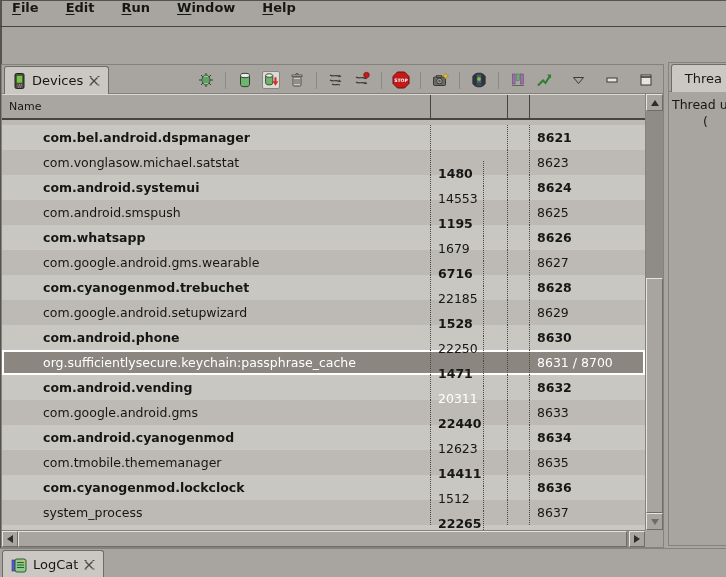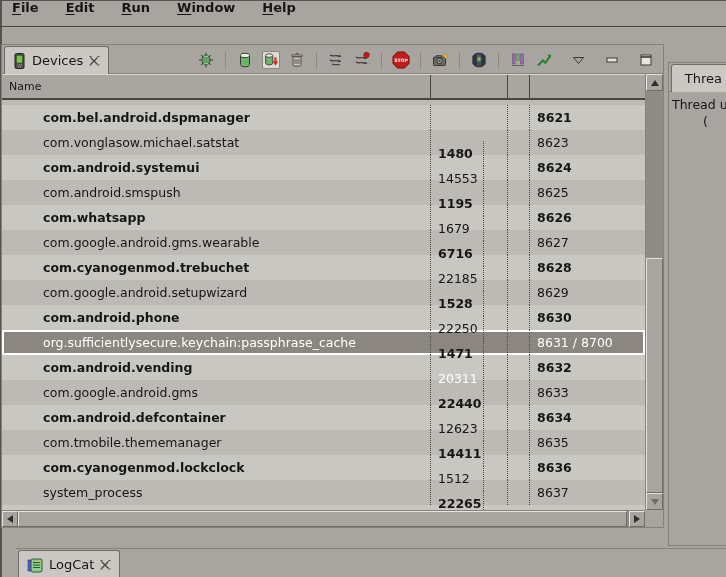--- a/index.html
+++ b/index.html
@@ -23,21 +23,21 @@
   .tabbar{ position:relative; height:29px; border-bottom:1px solid #85827c; background:#a8a5a0; }
   .tab{
     position:absolute; left:2px; top:1px; height:28px;
     background:#cbc8c3; border:1px solid #6e6c67; border-bottom:none;
     border-radius:3px 3px 0 0; display:flex; align-items:center; gap:6px;
     padding:0 8px; font-size:13px; white-space:nowrap;
   }
   .xclose{ width:11px; height:11px; display:inline-block; }
 
   
-  #devices-view{ left:1px; top:44px; width:663px; height:484px; }
+  #devices-view{ left:1px; top:64px; width:663px; height:484px; }
 
   .dv-toolbar{
     position:absolute; top:5px; right:8px; height:20px;
     display:flex; align-items:center; gap:8px;
   }
   .tbtn{ width:18px; height:18px; display:flex; align-items:center; justify-content:center; }
   .tbtn.pressed{ background:#dcdad5; border:1px solid #8a8781; border-radius:2px; }
   .tsep{ width:1px; height:17px; background:#8c8983; margin:0 2px; }
   .gap1{ margin-left:8px; }
 
@@ -98,21 +98,21 @@
 
   
   #threads-view{ left:668px; top:62px; width:60px; height:484px; overflow:hidden; }
   #threads-view .tab{ padding:0 6px; right:-2px; }
   .tv-content{ padding:4px 0 0 3px; font-size:12.5px; line-height:17px; white-space:nowrap; }
   .tv-line2{ margin-left:31px; }
 
   
   #logcat-bar{
     position:absolute; left:0; right:0; top:548px; height:29px;
-    background:#a8a5a0; border-top:1px solid #85827c;margin-left:16px;
+    background:#a8a5a0; border-top:1px solid #85827c;
   }
   svg{ display:block; }
 </style>
 </head>
 <body>
 
 <div class="menubar">
   <span class="menu-item"><span class="mn">F</span><span>ile</span></span>
   <span class="menu-item"><span class="mn">E</span><span>dit</span></span>
   <span class="menu-item"><span class="mn">R</span><span>un</span></span>
@@ -338,21 +338,21 @@
       <div class="tc c-port">8632</div>
     </div>
     <div class="trow even">
       <div class="tc c-name">com.google.android.gms</div>
       <div class="tc c-pid">12623</div>
       <div class="tc c-a"></div>
         <div class="tc c-b"></div>
       <div class="tc c-port">8633</div>
     </div>
     <div class="trow odd">
-      <div class="tc c-name">com.android.defcontainer</div>
+      <div class="tc c-name">com.android.cyanogenmod</div>
       <div class="tc c-pid">14411</div>
       <div class="tc c-a"></div>
         <div class="tc c-b"></div>
       <div class="tc c-port">8634</div>
     </div>
     <div class="trow even">
       <div class="tc c-name">com.tmobile.thememanager</div>
       <div class="tc c-pid">1512</div>
       <div class="tc c-a"></div>
         <div class="tc c-b"></div>

